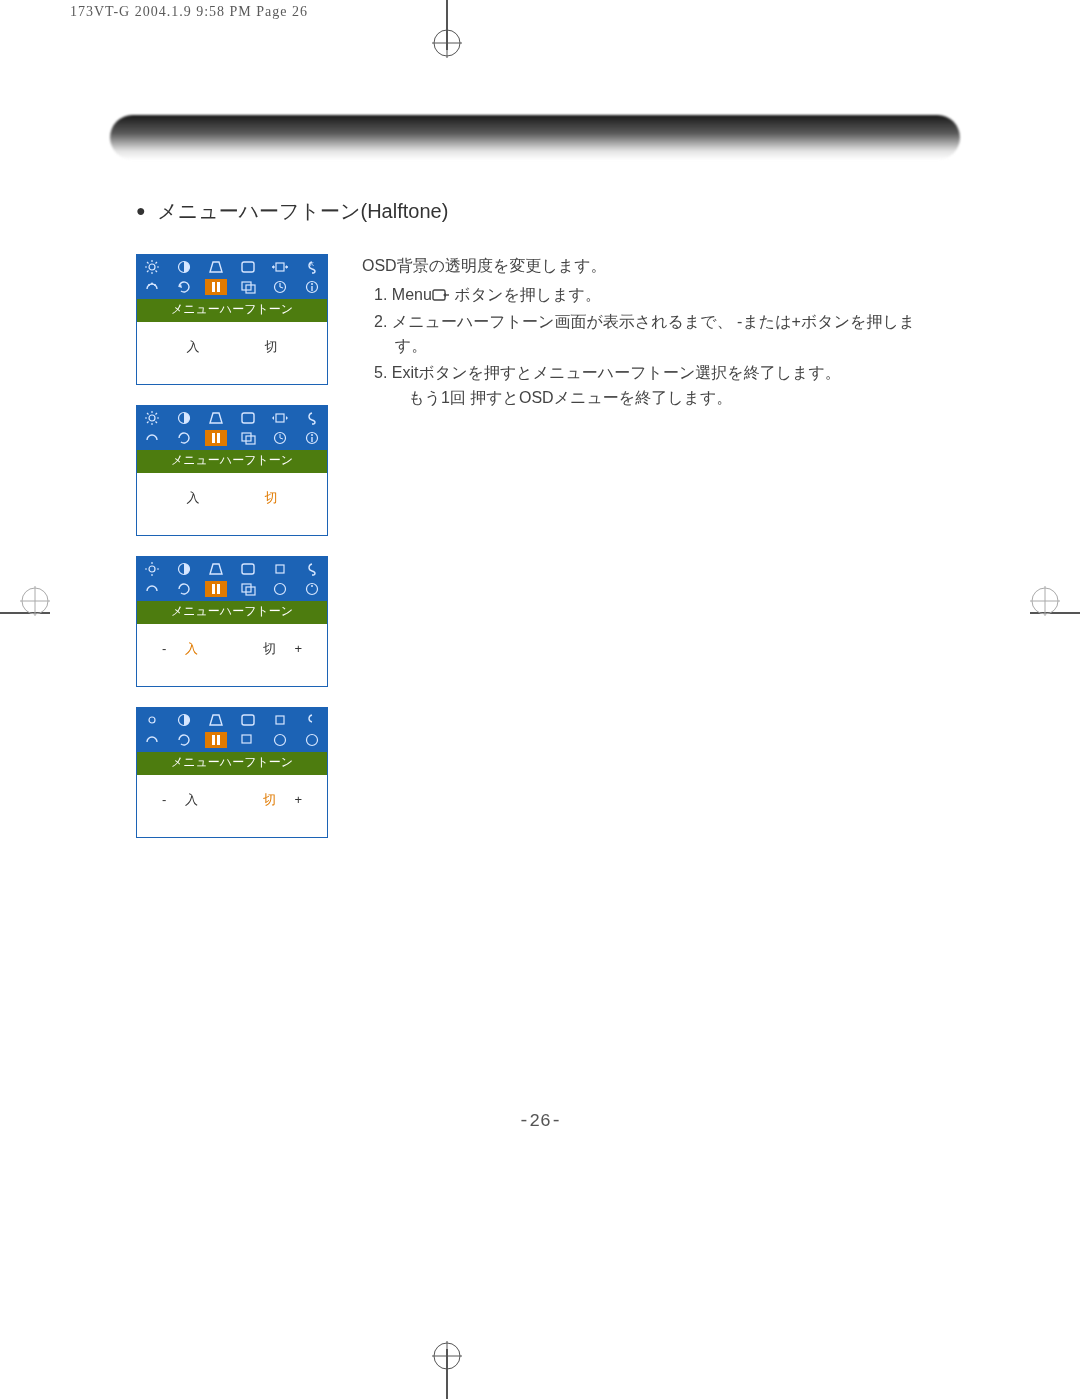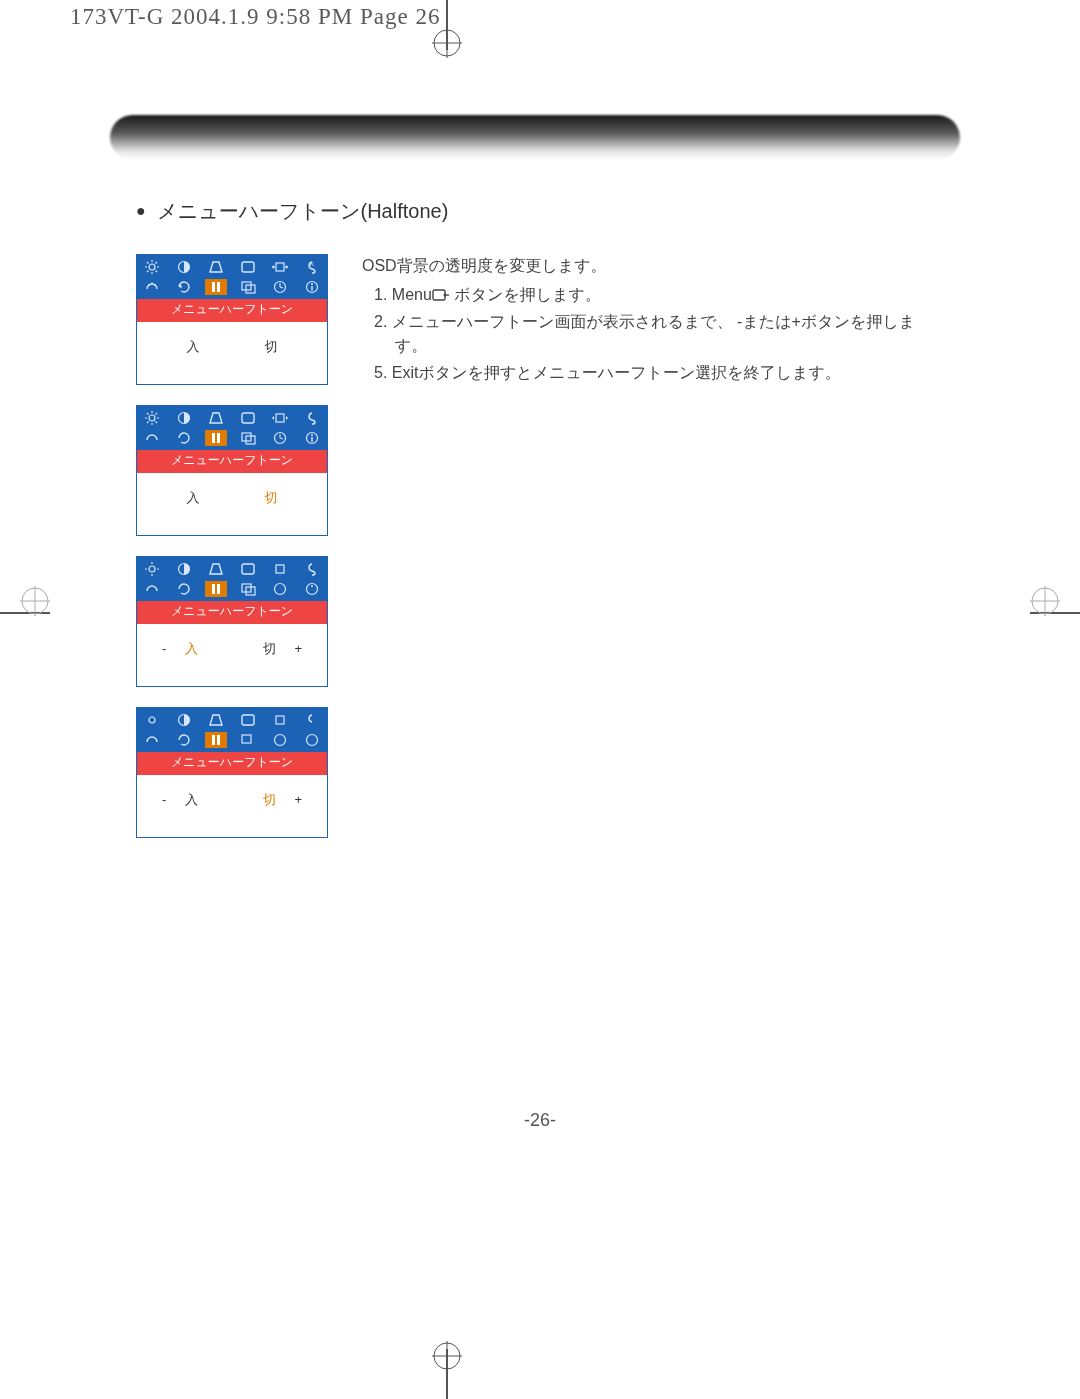--- a/index.html
+++ b/index.html
@@ -32,21 +32,21 @@
   .crop-horiz.right { right: 0; width: 50px; }
   .crop-horiz-set { position: absolute; top: 598px; width: 100%; height: 30px; }
   .crop-horiz-set .crop-horiz { top: 14px; }
   .crop-inner-circle-left { position: absolute; left: 20px; top:586px; width:30px; height:30px;}
   .crop-inner-circle-right { position: absolute; right: 20px; top:586px; width:30px; height:30px;}
 
   .file-header {
     position: absolute;
     top: 4px;
     left: 70px;
-    font-size: 23px;
+    font-size: 14px;
     color: #5a5a5a;
     letter-spacing: 1px;
     font-family: Georgia, serif;
   }
 
   .gradient-bar {
     position: absolute;
     top: 115px;
     left: 110px;
     width: 850px;
@@ -106,21 +106,21 @@
   .ic svg { display:block; }
   .ic.selected {
     background: #e07a00;
     border-radius: 0;
   }
   .osd-label {
     text-align: center;
     color: #fff;
     font-size: 12px;
     letter-spacing: 0;
-    background: #ef4444;
+    background: #4d7c0f;
     padding: 2px 0 4px;
   }
   .osd-body {
     background: #fff;
     text-align: center;
     padding: 16px 0 28px;
     font-size: 13px;
   }
   .osd-body .opt {
     display:inline-block;
@@ -151,20 +151,21 @@
     width:18px; height:16px;
   }
 
   .page-num {
     position: absolute;
     bottom: 268px;
     width: 100%;
     text-align: center;
     font-size: 18px;
     color: #555;
+    font-family: Liberation Mono, monospace;
   }
 </style>
 </head>
 <body>
 
 <div class="crop-vert top"></div>
 <div class="crop-circle top">
   <svg width="30" height="30">
       <circle cx="15" cy="15" r="13" fill="none" stroke="#555" stroke-width="1"></circle>
       <line x1="0" y1="15" x2="30" y2="15" stroke="#555" stroke-width="1"></line>
@@ -596,20 +597,20 @@
               </svg>
             </span><span> ボタンを押します。</span>
         </li>
         <li>
           <span>2.</span>
           <span>メニューハーフトーン画面が表示されるまで、 -または+ボタンを押します。</span>
         </li>
         <li>
           <span>5.</span>
           <span>Exitボタンを押すとメニューハーフトーン選択を終了します。</span><br>
-          &nbsp;&nbsp;&nbsp;
+          &nbsp;&nbsp;&nbsp;<span>もう1回 押すとOSDメニューを終了します。</span>
         </li>
       </ol>
     </div>
   </div>
 </div>
 
 <div class="page-num">-26-</div>
 
 </body></html>

